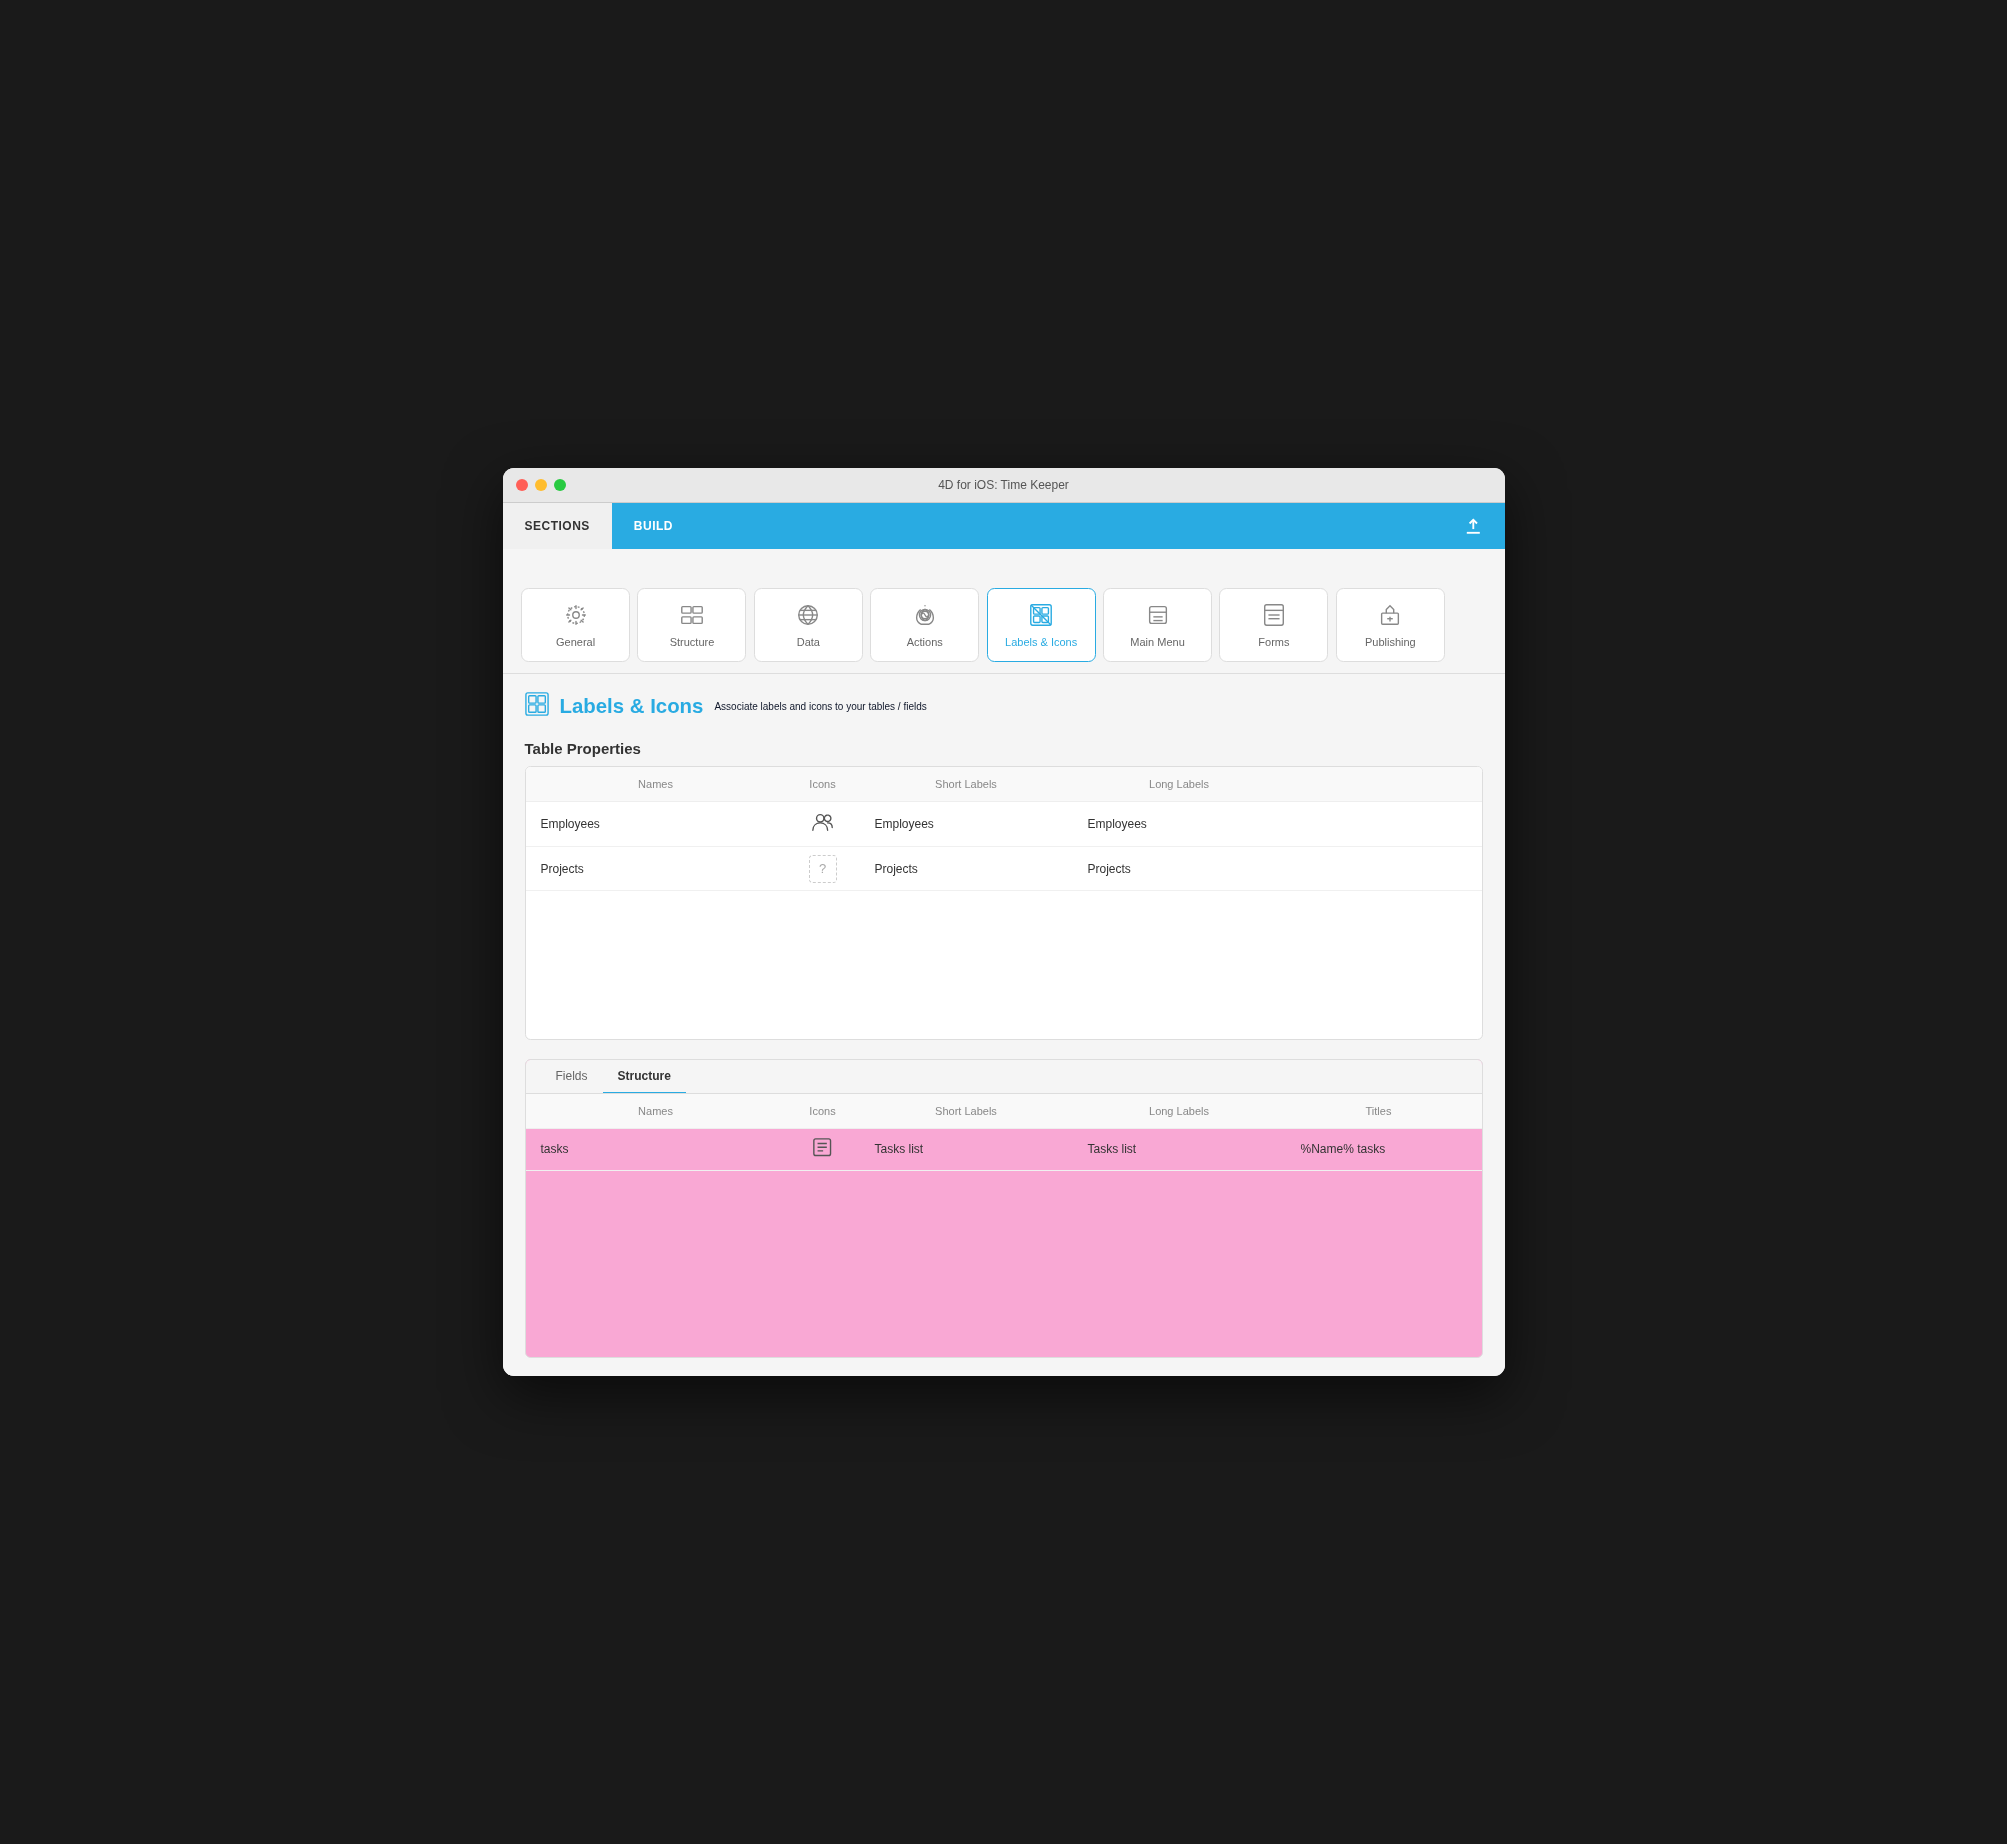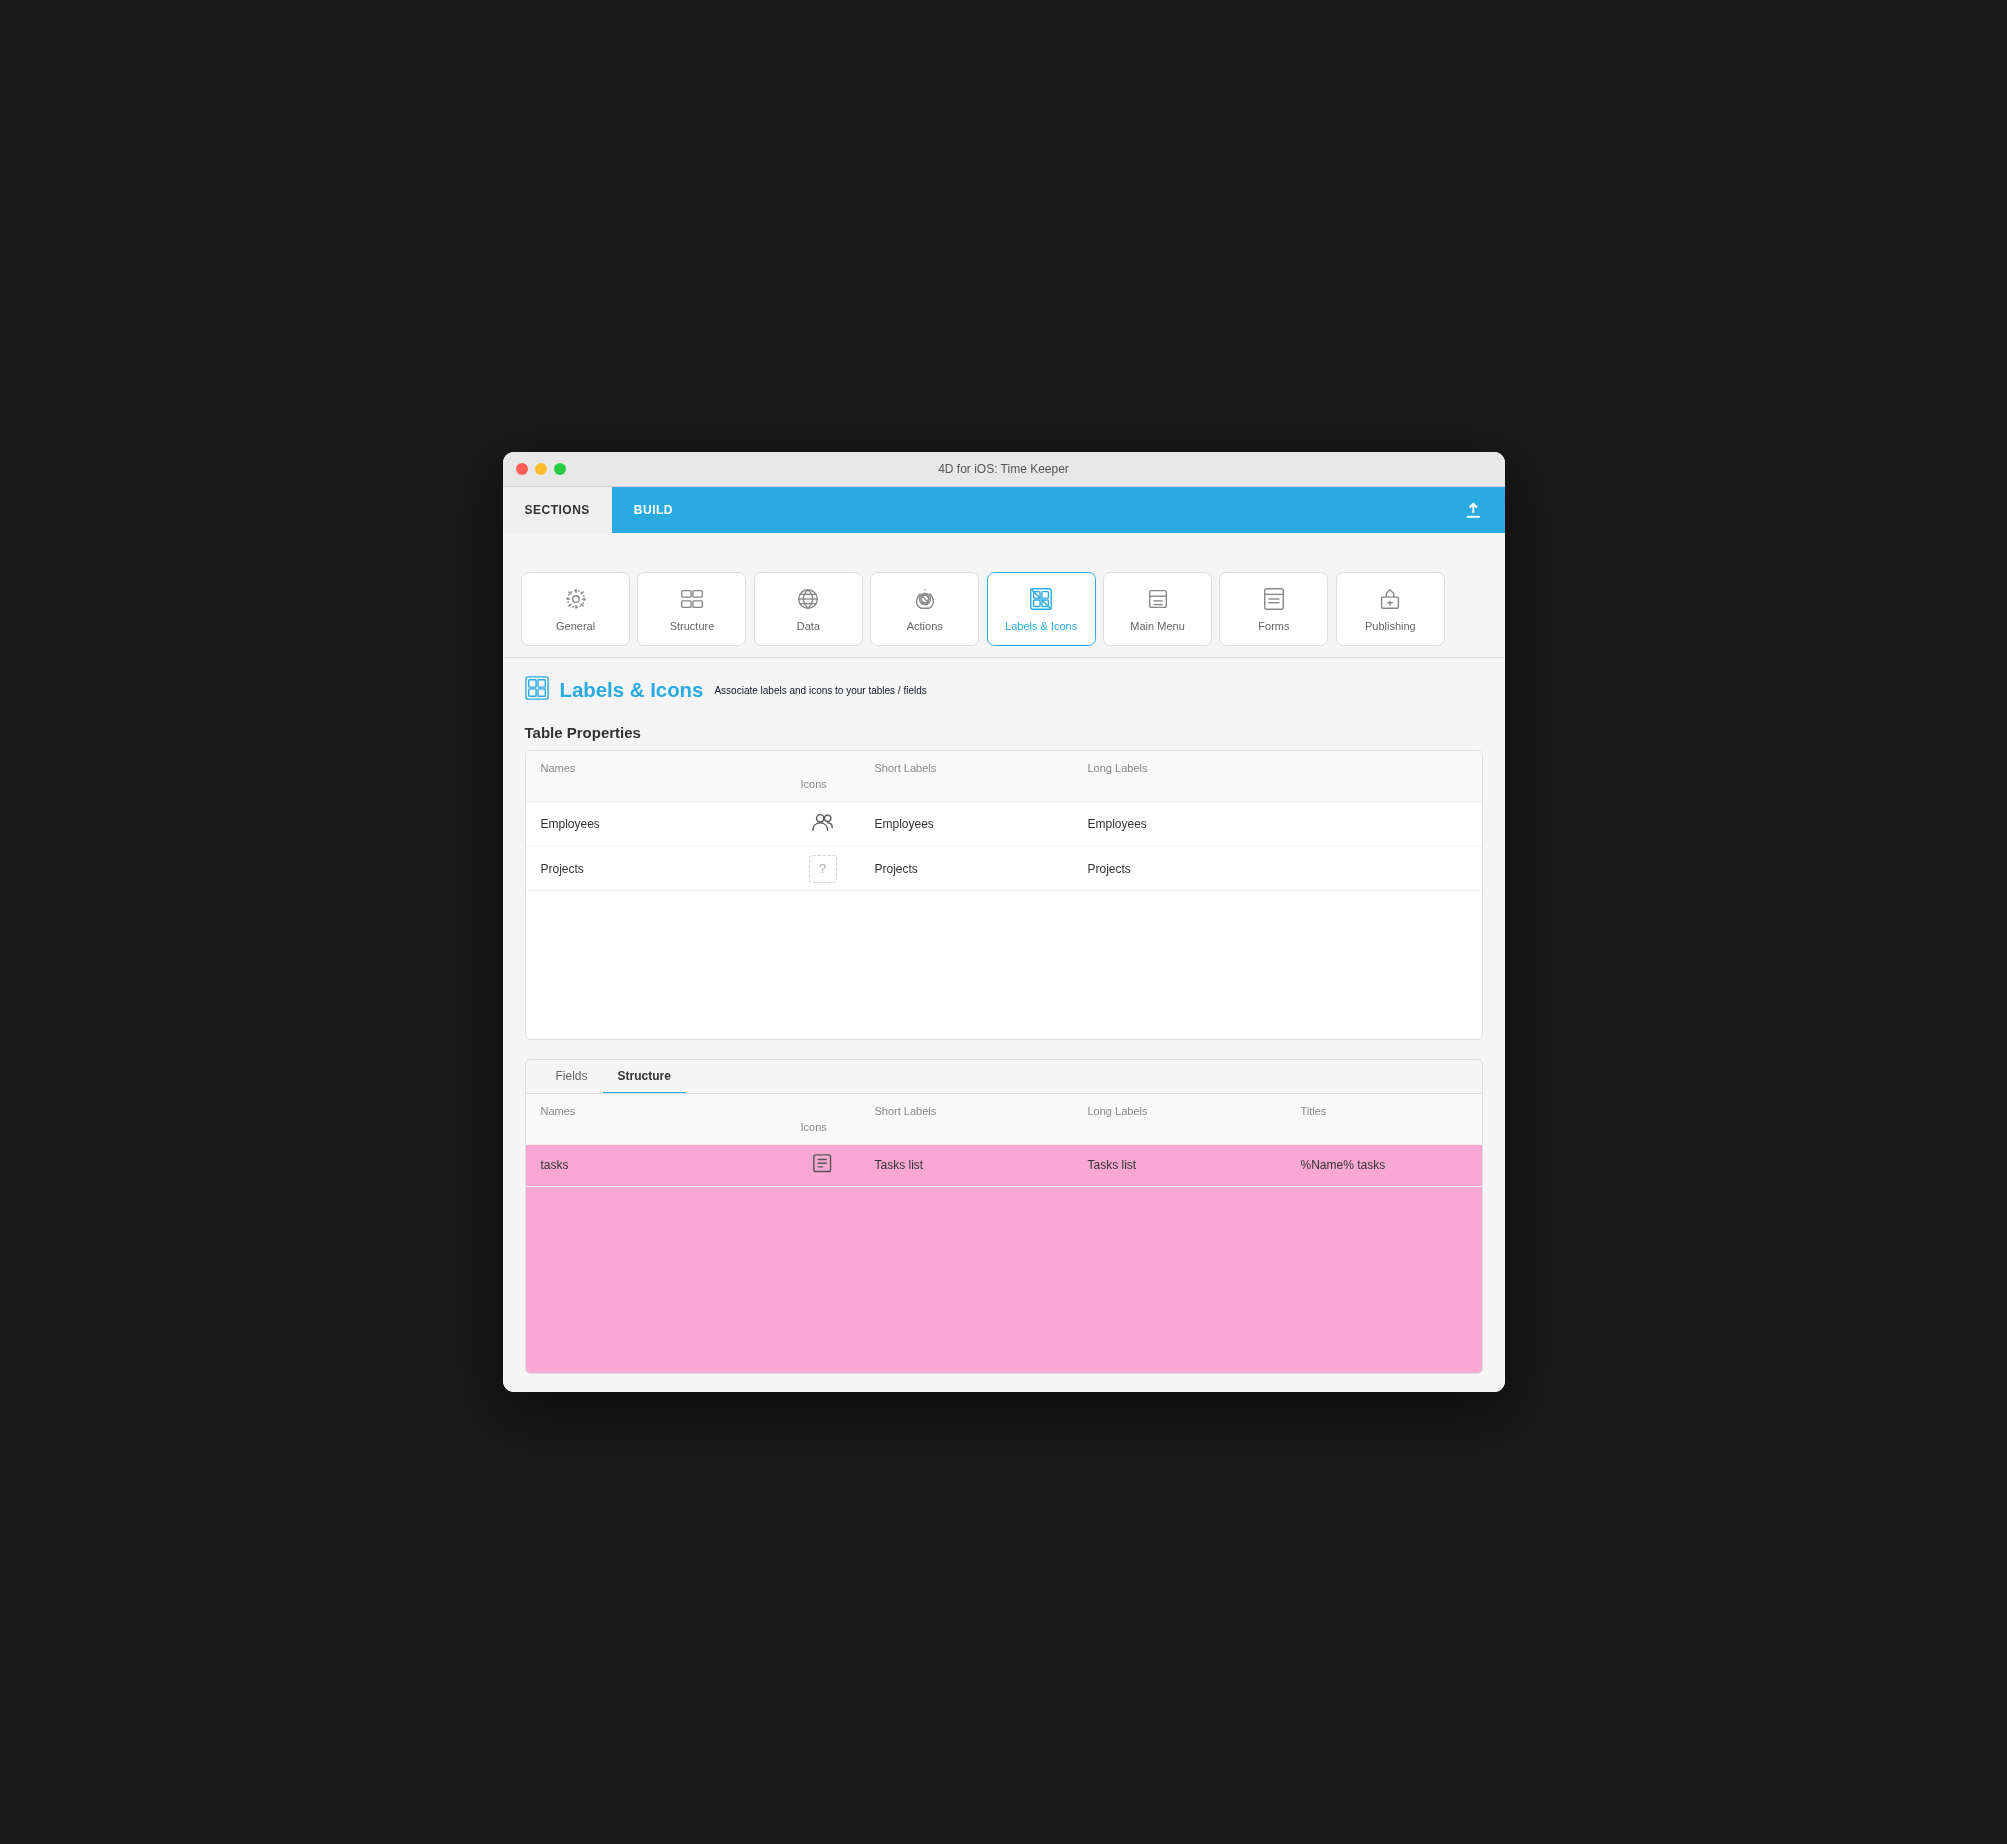--- a/index.html
+++ b/index.html
@@ -152,28 +152,29 @@
       border: 0.9px solid #ddd;
       border-radius: 5.6px;
       overflow: hidden;
       margin-bottom: 18.6px;
     }
     .table-header {
       display: flex;
       background: #f9f9f9;
       border-bottom: 0.9px solid #eee;
       padding: 7.4px 0;
+      text-align: center;
     }
     .th {
       font-size: 11px;
       color: #888;
       padding: 3.7px 15px;
     }
     .th-name { width: 260px; }
-    .th-icons { width: 74px; margin-top: 16px; }
+    .th-icons { width: 74px; }
     .th-short { width: 213px; }
     .th-long { width: 213px; }
     .th-titles { width: 186px; }
     .table-row {
       display: flex;
       align-items: center;
       border-bottom: 0.9px solid #f0f0f0;
       min-height: 37px;
     }
     .table-row:last-child { border-bottom: none; }

